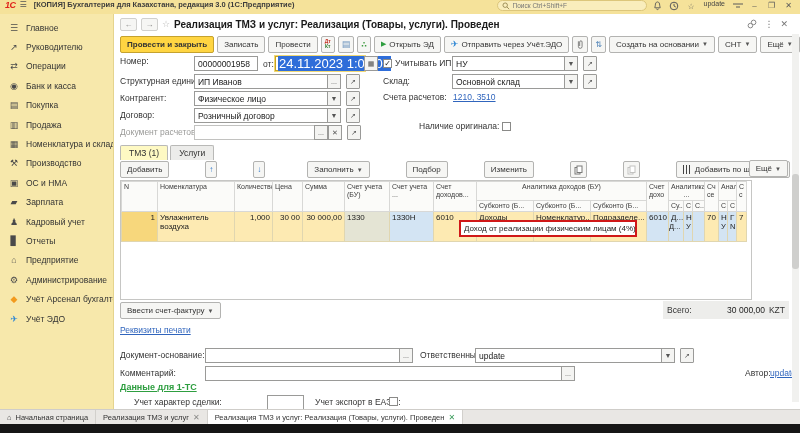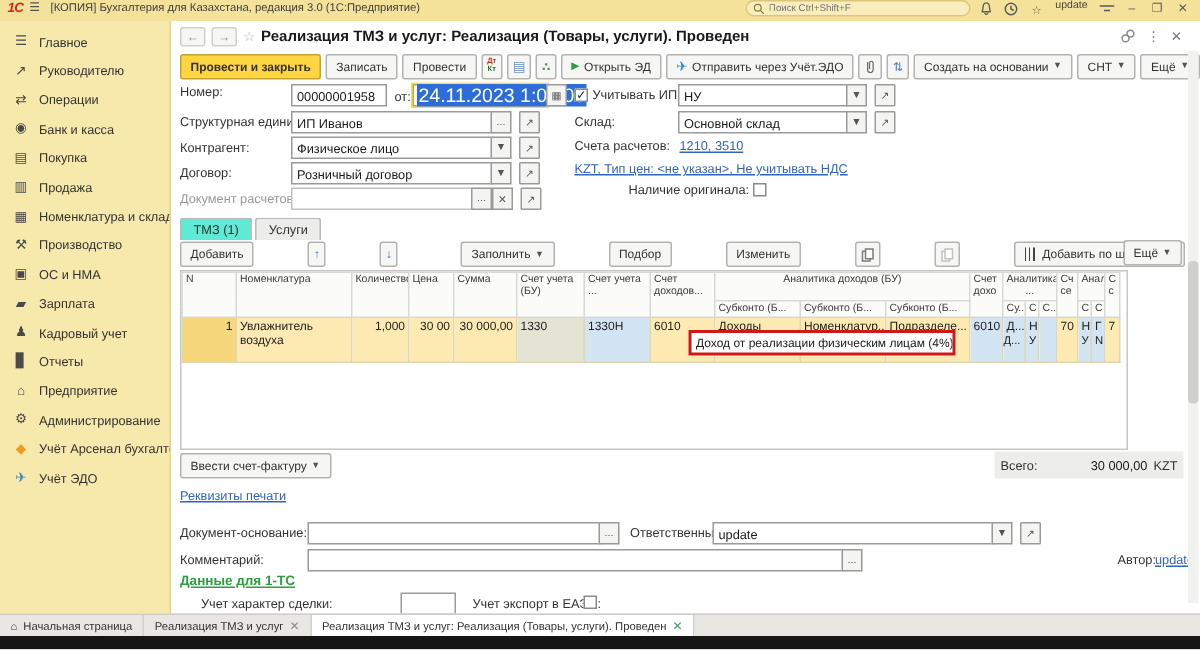--- a/index.html
+++ b/index.html
@@ -5,21 +5,21 @@
   * { margin:0; padding:0; box-sizing:border-box; }
   html,body { width:800px; height:433px; }
   body { font-family:"Liberation Sans","DejaVu Sans",sans-serif; background:#fff; }
   .app { position:relative; width:800px; height:433px; overflow:hidden; background:#fff; }
 
   
   .titlebar { position:absolute; top:0; left:0; width:800px; height:14px; background:#f5e29a;
     display:flex; align-items:flex-start; gap:4px; padding:0 5px; font-size:7.5px; color:#3c3c3c; }
   .logo { color:#e0231c; font-weight:bold; font-style:italic; font-size:9px; letter-spacing:-.5px; }
   .tb-burger { color:#555; font-size:8px; }
-  .tb-title { white-space:nowrap; margin-left:3px; }
+  .tb-title { white-space:nowrap; margin-left:3px;font-weight:bold; }
   .tb-search { margin-left:auto; width:150px; height:11px; border:1px solid #dcc67b; background:#f9edbc;
     border-radius:6px; display:flex; align-items:center; gap:3px; padding:0 4px; }
   .tb-search input { border:none; background:transparent; outline:none; width:120px; font-size:6.5px; color:#7c7248;
     font-family:"Liberation Sans",sans-serif; }
   .tb-ico { width:13px; height:12px; display:flex; align-items:center; justify-content:center; color:#5a5a5a; }
   .tb-user { font-size:7px; color:#444; padding:0 2px; }
   .winbtn { width:13px; text-align:center; color:#5a5a5a; font-size:8px; line-height:12px; }
 
   
   .sidebar { position:absolute; top:14px; left:0; width:114px; height:395px; background:#f7e8ab;
@@ -68,21 +68,21 @@
     display:flex; align-items:center; padding:0 2px; }
   .datefld span { background:#2e6dd9; color:#fff; font-size:13px; padding:0 1px; white-space:nowrap; }
   .chk { width:9px; height:9px; border:1px solid #8a8a88; background:#fff; display:inline-flex;
     align-items:center; justify-content:center; font-size:8px; color:#222; line-height:9px; }
   .link { font-size:8.5px; color:#3065bd; text-decoration:underline; white-space:nowrap; }
 
   
   .tabs { top:130px; left:5px; height:16px; display:flex; align-items:flex-end; gap:2px; }
   .tab { height:15px; padding:0 8px; font-size:8.5px; display:flex; align-items:center; border:1px solid #b9b9b7;
     border-bottom:none; background:#ececea; color:#333; border-radius:2px 2px 0 0; }
-  .tab.active { background:#5eead4; position:relative; z-index:2; }
+  .tab.active { background:#fef9c3; position:relative; z-index:2; }
   .tbl-toolbar { top:146px; left:5px; right:50px; height:19px; display:flex; align-items:center; gap:3px; }
   .arrbtn { color:#2e75c8; font-weight:bold; font-size:8px; }
   .barcode { width:9px; height:9px; background:repeating-linear-gradient(90deg,#444 0 1px,transparent 1px 3px); }
   .tt-more { position:absolute; top:146px; right:12px; }
 
   .grid-wrap { top:166px; left:5px; width:632px; height:120px; border:1px solid #c6c6c4; background:#fff;
     position:absolute; overflow:hidden; }
   table.grid { border-collapse:collapse; table-layout:fixed; width:625px; }
   .grid th { border:1px solid #d8d8d6; background:#fbfbf9; font-weight:normal; font-size:7px; color:#3b3b3b;
     text-align:left; vertical-align:top; padding:1px 2px; height:11px; overflow:hidden; white-space:normal; line-height:8px; }
@@ -326,21 +326,20 @@
     <div class="fld abs" style="left:79px;top:77px;width:135px;">Физическое лицо</div>
     <div class="sq abs" style="left:213px;top:77px;">▼</div>
     <div class="sq open abs" style="left:229px;top:77px;">↗</div>
     <span class="lbl abs" style="left:268px;top:78px;">Счета расчетов:</span>
     <span class="link abs" style="left:338px;top:78px;">1210, 3510</span>
 
     <span class="lbl abs" style="left:5px;top:96px;">Договор:</span>
     <div class="fld abs" style="left:79px;top:94px;width:135px;">Розничный договор</div>
     <div class="sq abs" style="left:213px;top:94px;">▼</div>
     <div class="sq open abs" style="left:229px;top:94px;">↗</div>
-    <span class="link abs" style="left:268px;top:93px;">KZT, Тип цен: &lt;не указан&gt;, Не учитывать НДС</span>
 
     <span class="lbl dim abs" style="left:5px;top:113px;">Документ расчетов:</span>
     <div class="fld dis abs" style="left:79px;top:111px;width:122px;"></div>
     <div class="sq abs" style="left:200px;top:111px;">...</div>
     <div class="sq abs" style="left:214px;top:111px;">✕</div>
     <div class="sq open abs" style="left:230px;top:111px;">↗</div>
     <div class="row" style="left:268px;top:107px;gap:3px;margin-left:36px;">
       <span class="lbl">Наличие оригинала:</span>
       <span class="chk"></span>
     </div>

